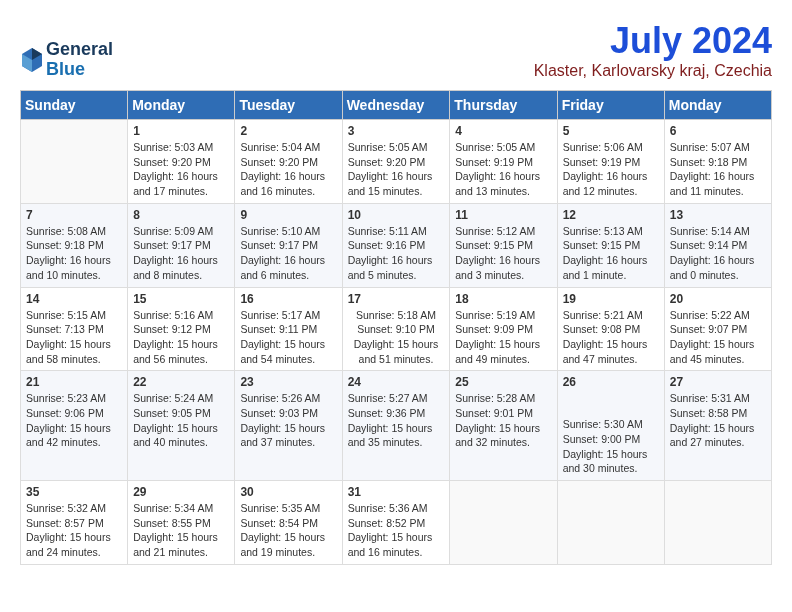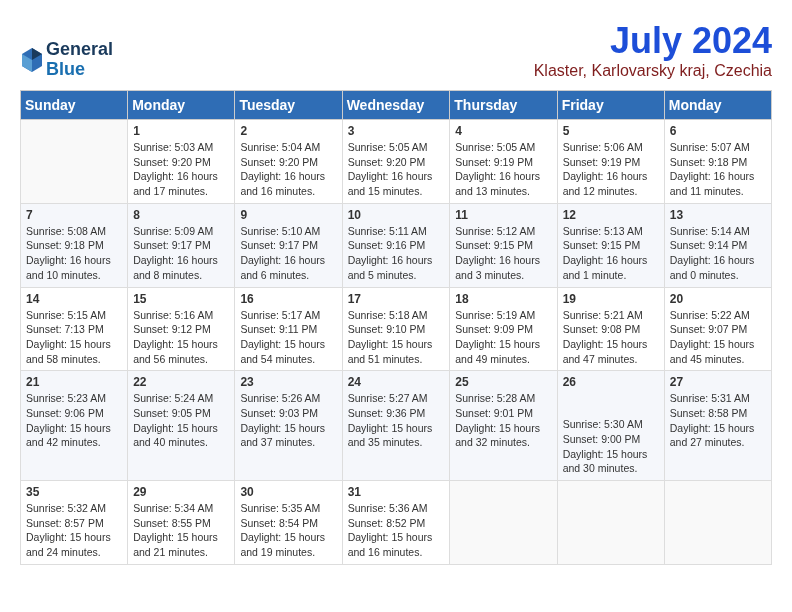--- a/index.html
+++ b/index.html
@@ -230,21 +230,21 @@
         </td>
         <td>
           <span class="day-num">16</span>
           <div class="cell-content" style="white-space: pre-line;">Sunrise: 5:17 AM
 Sunset: 9:11 PM
 Daylight: 15 hours
 and 54 minutes.</div>
         </td>
         <td>
           <span class="day-num">17</span>
-          <div class="cell-content" style="white-space: pre-line;">Sunrise: 5:18 AM
+          <div class="cell-content" style="white-space: pre-line; text-align: center;">Sunrise: 5:18 AM
 Sunset: 9:10 PM
 Daylight: 15 hours
 and 51 minutes.</div>
         </td>
         <td>
           <span class="day-num">18</span>
           <div class="cell-content" style="white-space: pre-line;">Sunrise: 5:19 AM
 Sunset: 9:09 PM
 Daylight: 15 hours
 and 49 minutes.</div>

